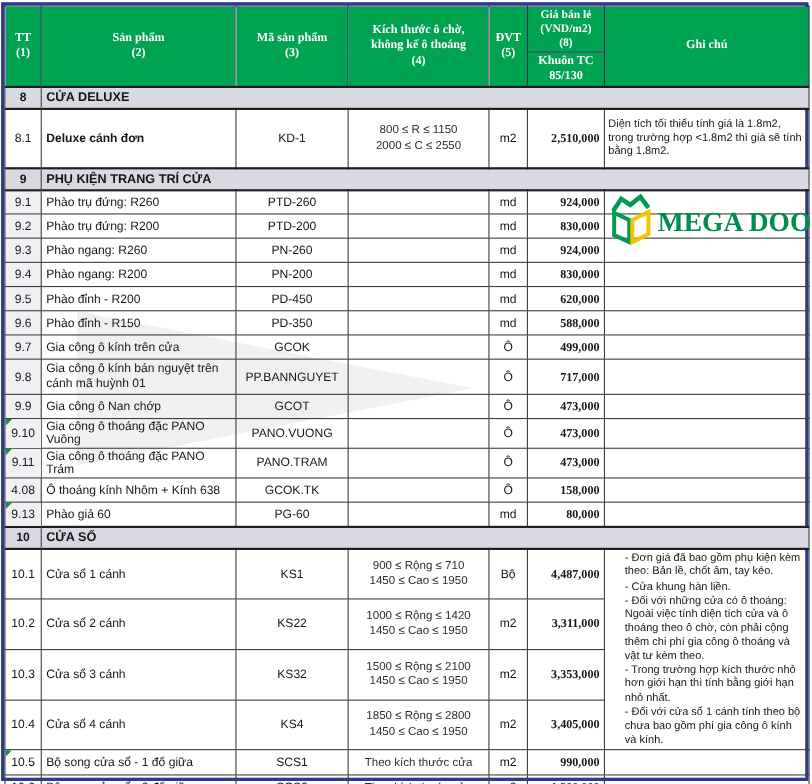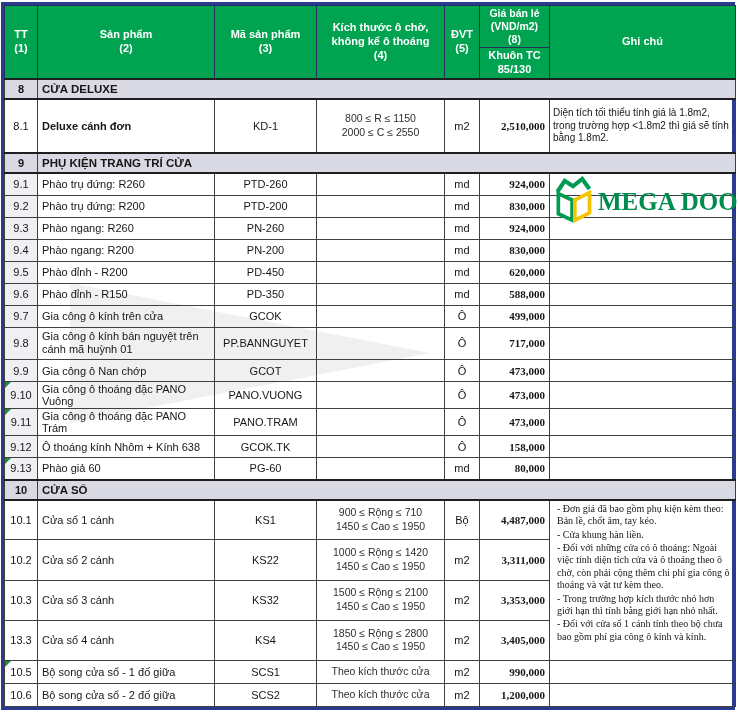--- a/index.html
+++ b/index.html
@@ -3,37 +3,37 @@
 <meta charset="utf-8">
 <style>
   html,body{margin:0;padding:0;background:#fff;font-family:"Liberation Sans",sans-serif;color:#161616;}
   .sheet{position:relative;width:738px;height:713px;background:#fff;overflow:hidden;}
   .watermark{position:absolute;left:70px;top:283px;width:360px;height:140px;background:#d7d7d7;opacity:.38;
     clip-path:polygon(0 0,100% 50%,0 100%);z-index:0;}
   .tbl-wrap{position:absolute;left:1px;top:2px;width:734px;height:708px;border:3px solid #2b3990;box-sizing:border-box;z-index:1;}
   table{border-collapse:collapse;table-layout:fixed;width:100%;height:100%;}
   th,td{border:1px solid #3f3f3f;padding:1px 3px;font-size:11px;overflow:hidden;box-sizing:border-box;}
   thead th{background:#00a350;color:#fff;font-weight:bold;text-align:center;vertical-align:middle;
-    border-color:#24305e;font-size:11px;line-height:1.25;}
+    border-color:#24305e;font-size:11px;line-height:1.25;font-family:Liberation Serif, serif;}
   thead{border-bottom:2px solid #1f1f1f;}
   tr.sec td{background:#d8d9e2;font-weight:bold;border-top:2px solid #1f1f1f;border-bottom:2px solid #1f1f1f;}
   td.tt{text-align:center;vertical-align:middle;}
   td.gray{background:#f0f0f4;}
   td.name{text-align:left;padding-left:4px;vertical-align:middle;margin-top:20px;}
   td.code,td.unit,td.size{text-align:center;vertical-align:middle;}
   td.size{font-size:10.5px;color:#2e2e2e;line-height:1.3;}
   td.price{text-align:right;font-weight:bold;padding-right:4px;vertical-align:middle;font-family:Liberation Serif, serif;}
   td.note{font-size:10px;line-height:1.24;text-align:left;vertical-align:middle;padding:1px 3px;}
   td.note-top{vertical-align:top;padding-top:2px;}
   .b{font-weight:bold;}
   .sec-title{padding-left:4px;font-size:11.5px;}
   td.mark{position:relative;margin-left:33px;}
   td.mark::before{content:"";position:absolute;top:0;left:0;width:0;height:0;
     border:3px solid transparent;border-top-color:#1e8a4a;border-left-color:#1e8a4a;}
-  .nline{margin:0 0 1px 4px;font-family:Liberation Serif, serif;}
+  .nline{margin:0 0 1px 15px;}
   .logo{position:absolute;left:551px;top:176px;display:flex;align-items:center;z-index:2;}
   .logo-text{font-family:"Liberation Serif",serif;font-weight:bold;font-size:25px;color:#008c4e;
     letter-spacing:0px;margin-left:3px;white-space:nowrap;}
   .hline{line-height:1.25;}
 </style>
 </head>
 <body>
 
 <div class="sheet">
   <div class="watermark"></div>
@@ -204,21 +204,21 @@
       <tr style="height:22px">
         <td class="tt gray mark">9.11</td>
         <td class="name">Gia công ô thoáng đặc PANO Trám</td>
         <td class="code">PANO.TRAM</td>
         <td class="size"></td>
         <td class="unit">Ô</td>
         <td class="price">473,000</td>
         <td class="note"></td>
       </tr>
       <tr style="height:22px">
-        <td class="tt gray">9.12</td>
+        <td class="tt gray">4.08</td>
         <td class="name">Ô thoáng kính Nhôm + Kính 638</td>
         <td class="code">GCOK.TK</td>
         <td class="size"></td>
         <td class="unit">Ô</td>
         <td class="price">158,000</td>
         <td class="note"></td>
       </tr>
       <tr style="height:22px">
         <td class="tt gray mark">9.13</td>
         <td class="name">Phào giả 60</td>
@@ -268,21 +268,21 @@
         <td class="name">Cửa sổ 3 cánh</td>
         <td class="code">KS32</td>
         <td class="size">
           <div>1500 ≤ Rộng ≤ 2100</div>
           <div>1450 ≤ Cao ≤ 1950</div>
         </td>
         <td class="unit">m2</td>
         <td class="price">3,353,000</td>
       </tr>
       <tr style="height:40px">
-        <td class="tt">13.3</td>
+        <td class="tt">10.4</td>
         <td class="name">Cửa sổ 4 cánh</td>
         <td class="code">KS4</td>
         <td class="size">
           <div>1850 ≤ Rộng ≤ 2800</div>
           <div>1450 ≤ Cao ≤ 1950</div>
         </td>
         <td class="unit">m2</td>
         <td class="price">3,405,000</td>
       </tr>
       <tr style="height:23px">

